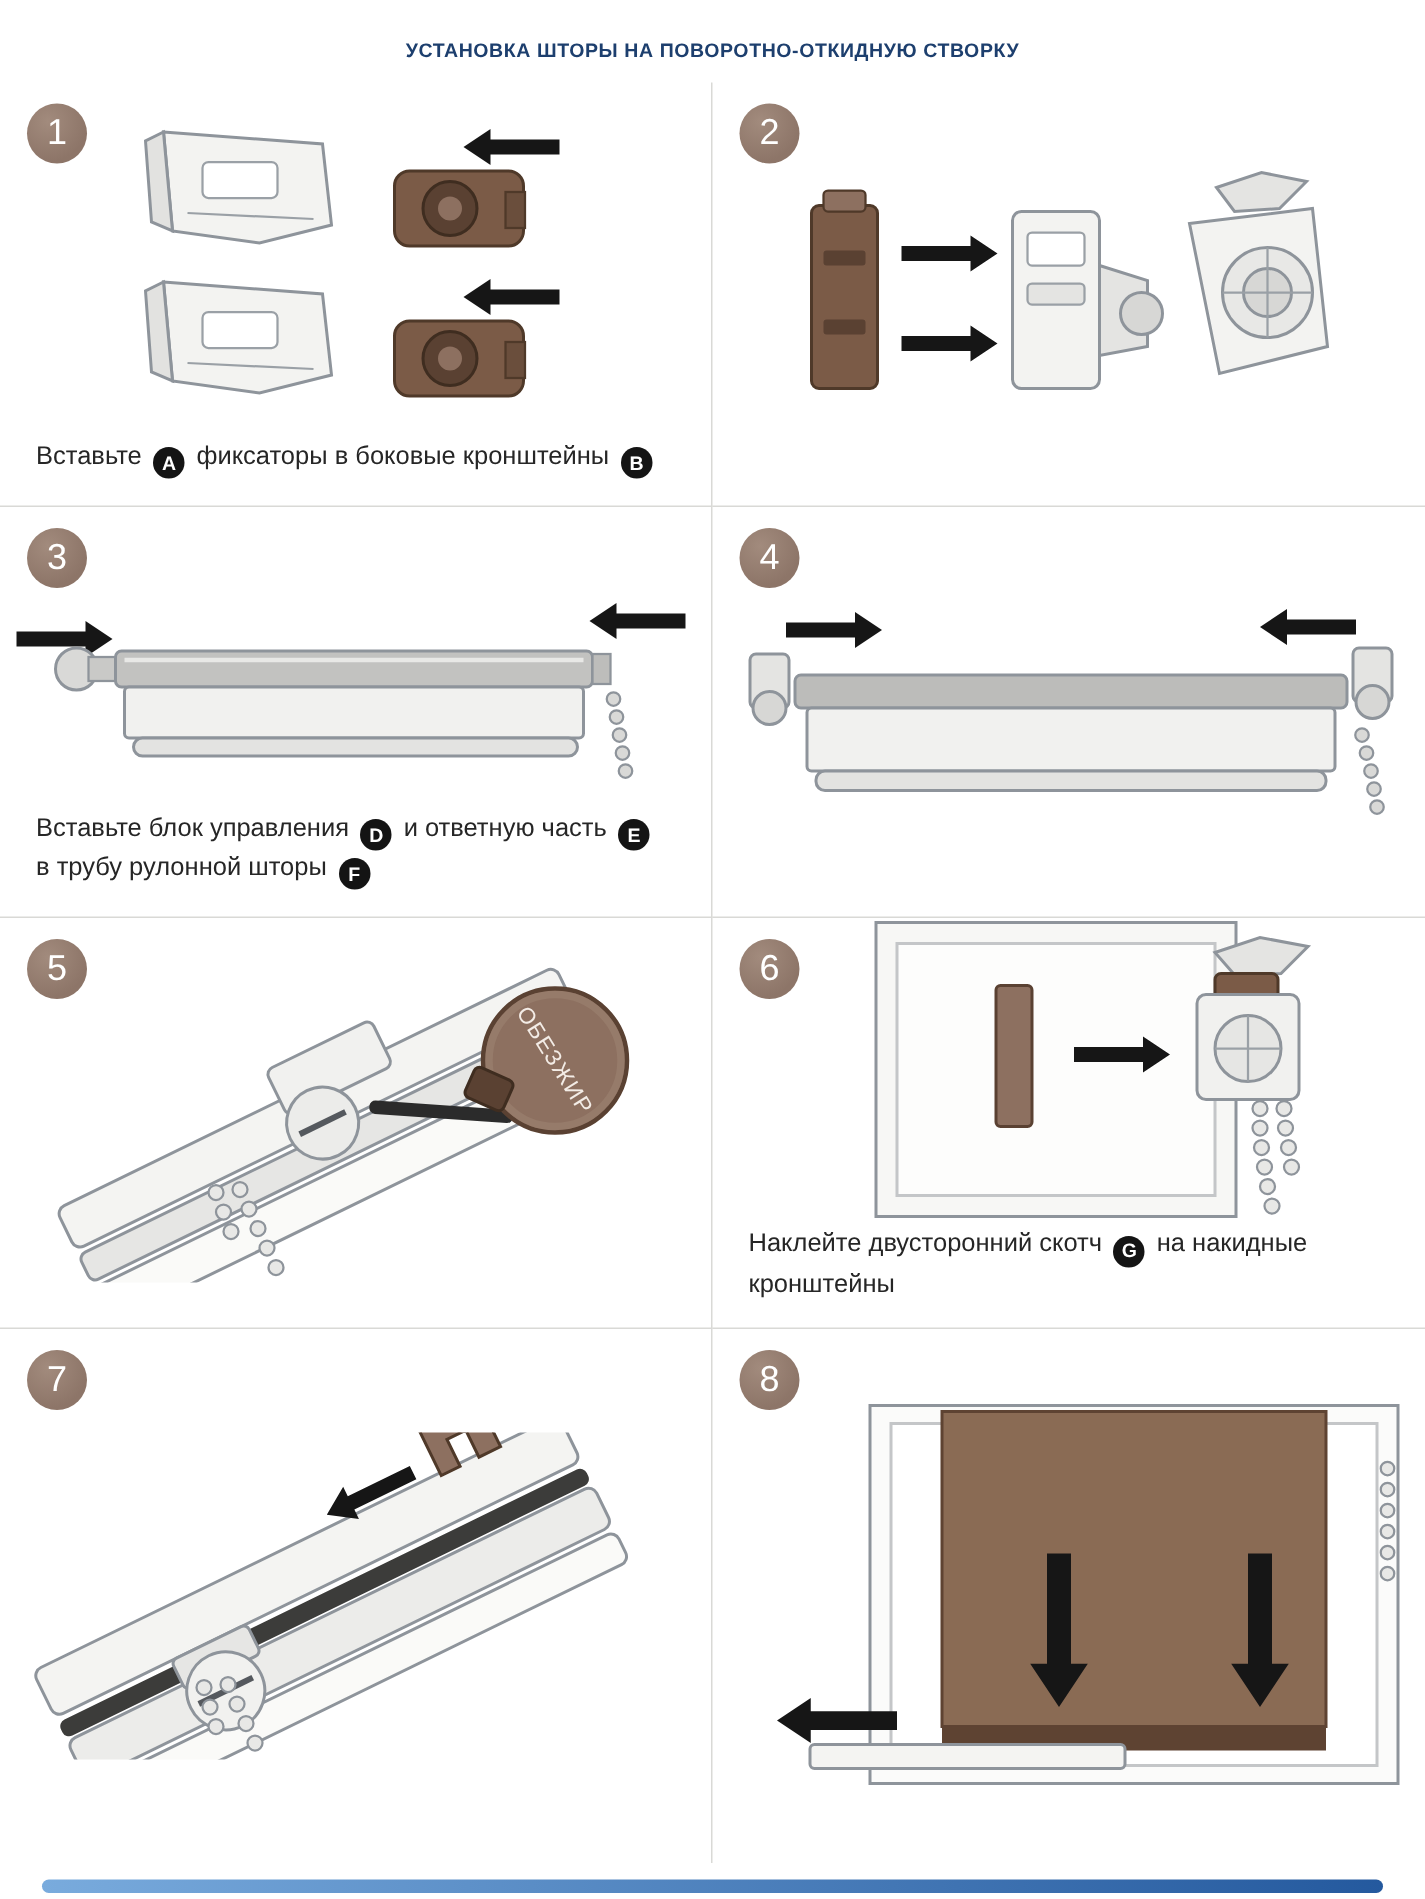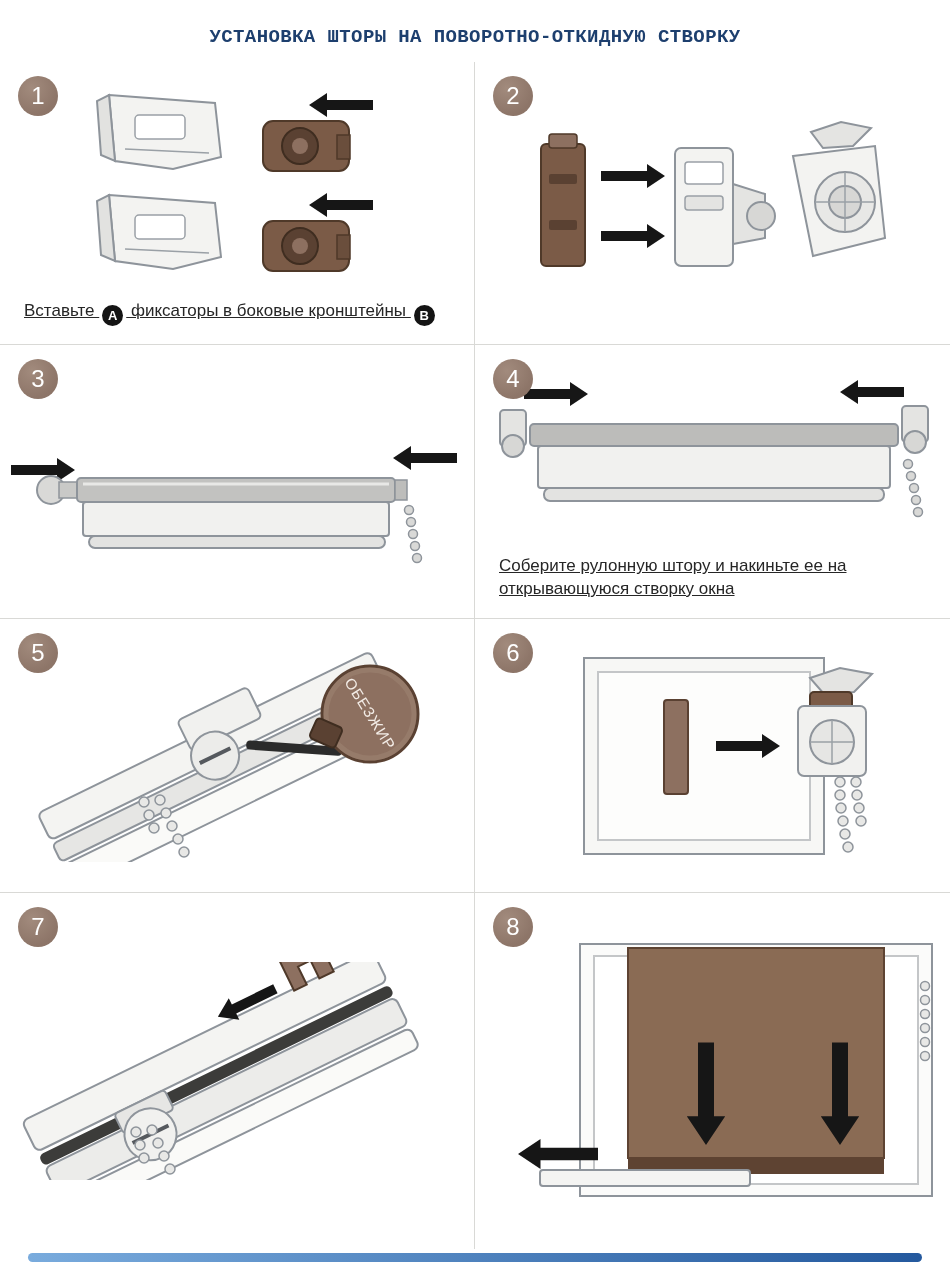--- a/index.html
+++ b/index.html
@@ -4,33 +4,33 @@
 <title>Установка шторы</title>
 <style>
   :root{
     --title:#1d3f6e; --step-circle:#8d7568; --badge:#141414;
     --footer-left:#79abdd; --footer-right:#24599e; --line:#d9d9d6;
   }
   *{box-sizing:border-box;}
   html,body{margin:0;padding:0;background:#ffffff;}
   body{font-family:"Liberation Sans","DejaVu Sans",sans-serif;color:#262626;}
   .sheet{width:950px;height:1266px;margin:0 auto;background:#fff;position:relative;overflow:hidden;}
-  .title{margin:0;padding:26px 20px 14px;text-align:center;font-size:19px;font-weight:700;
-         letter-spacing:.4px;color:var(--title);font-family:Liberation Mono, monospace;}
+  .title{margin:0;padding:26px 20px 14px;text-align:center;font-size:13px;font-weight:700;
+         letter-spacing:.4px;color:var(--title);}
   .grid{display:grid;grid-template-columns:1fr 1fr;grid-template-rows:283px 274px 274px 356px;}
   .cell{position:relative;display:flex;flex-direction:column;justify-content:flex-end;
         border-bottom:1px solid var(--line);}
   .cell:nth-child(odd){border-right:1px solid var(--line);}
   .cell:nth-child(7),.cell:nth-child(8){border-bottom:none;}
   .step-num{position:absolute;top:14px;left:18px;width:40px;height:40px;border-radius:50%;
         background:radial-gradient(circle at 35% 30%, #a28b7d 0%, var(--step-circle) 70%);
         color:#fff;font-size:24px;display:flex;align-items:center;justify-content:center;z-index:2;}
   .illus{flex:1;display:flex;align-items:center;justify-content:center;min-height:0;}
   .illus svg{display:block;max-width:100%;}
-  .caption{margin:4px 30px 18px 24px;font-size:17px;line-height:1.32;color:#262626;text-decoration:underline;}
+  .caption{margin:4px 30px 18px 24px;font-size:17px;line-height:1.32;color:#262626;}
   .badge{display:inline-flex;width:21px;height:21px;border-radius:50%;background:var(--badge);
         color:#fff;font-size:13px;font-weight:700;align-items:center;justify-content:center;
         vertical-align:-4px;margin:0 3px;}
   .footer-bar{position:absolute;left:28px;right:28px;bottom:4px;height:9px;border-radius:5px;
         background:linear-gradient(90deg,var(--footer-left),var(--footer-right));}
 </style>
 </head>
 <body>
 
 <svg width="0" height="0" style="position:absolute" aria-hidden="true">
@@ -118,20 +118,21 @@
           <rect x="378" y="86" width="12" height="20" fill="#bdbdbb" stroke="#8e949b" stroke-width="1.5"></rect>
           <g fill="#d9d9d7" stroke="#8e949b" stroke-width="1.5">
             <circle cx="392" cy="116" r="4.5"></circle>
               <circle cx="394" cy="128" r="4.5"></circle>
             <circle cx="396" cy="140" r="4.5"></circle>
               <circle cx="398" cy="152" r="4.5"></circle>
             <circle cx="400" cy="164" r="4.5"></circle>
           </g>
         </svg>
       </div>
+      <p class="caption">Вставьте блок управления <span class="badge">D</span> и ответную часть <span class="badge">E</span> в трубу рулонной шторы <span class="badge">F</span></p>
     </section>
 
     <section class="cell">
       <div class="step-num">4</div>
       <div class="illus">
         <svg viewBox="0 0 450 165" width="450" height="165">
           <use href="#arrow-left" transform="translate(100,28) rotate(180)"></use>
           <use href="#arrow-left" transform="translate(352,26)"></use>
           <g>
             <rect x="12" y="44" width="26" height="36" rx="4" fill="#e4e4e2" stroke="#8e949b" stroke-width="2"></rect>
@@ -146,21 +147,20 @@
           <rect x="56" y="122" width="340" height="13" rx="6" fill="#e3e3e1" stroke="#8e949b" stroke-width="2"></rect>
           <g fill="#d9d9d7" stroke="#8e949b" stroke-width="1.5">
             <circle cx="420" cy="98" r="4.5"></circle>
               <circle cx="423" cy="110" r="4.5"></circle>
             <circle cx="426" cy="122" r="4.5"></circle>
               <circle cx="428" cy="134" r="4.5"></circle>
             <circle cx="430" cy="146" r="4.5"></circle>
           </g>
         </svg>
       </div>
-      <p class="caption">Соберите рулонную штору и накиньте ее на открывающуюся створку окна</p>
     </section>
 
     <section class="cell">
       <div class="step-num">5</div>
       <div class="illus">
         <svg viewBox="0 0 450 212" width="450" height="212">
           <g transform="rotate(-26 225 105)">
             <rect x="20" y="70" width="370" height="30" rx="6" fill="#f4f4f2" stroke="#8e949b" stroke-width="2"></rect>
             <rect x="20" y="104" width="370" height="20" rx="5" fill="#e6e6e4" stroke="#8e949b" stroke-width="2"></rect>
             <rect x="20" y="128" width="370" height="26" rx="6" fill="#fafaf8" stroke="#8e949b" stroke-width="2"></rect>
@@ -212,20 +212,21 @@
               <circle cx="355" cy="171" r="5"></circle>
             <circle cx="357" cy="184" r="5"></circle>
               <circle cx="360" cy="197" r="5"></circle>
             <circle cx="368" cy="132" r="5"></circle>
               <circle cx="369" cy="145" r="5"></circle>
             <circle cx="371" cy="158" r="5"></circle>
               <circle cx="373" cy="171" r="5"></circle>
           </g>
         </svg>
       </div>
+      <p class="caption">Наклейте двусторонний скотч <span class="badge">G</span> на накидные кронштейны</p>
     </section>
 
     <section class="cell">
       <div class="step-num">7</div>
       <div class="illus">
         <svg viewBox="0 0 450 218" width="450" height="218">
           <g transform="rotate(-26 225 110)">
             <rect x="10" y="60" width="390" height="34" rx="6" fill="#f4f4f2" stroke="#8e949b" stroke-width="2"></rect>
             <rect x="10" y="98" width="390" height="12" rx="5" fill="#3c3c3a"></rect>
             <rect x="10" y="112" width="390" height="30" rx="6" fill="#ececea" stroke="#8e949b" stroke-width="2"></rect>

